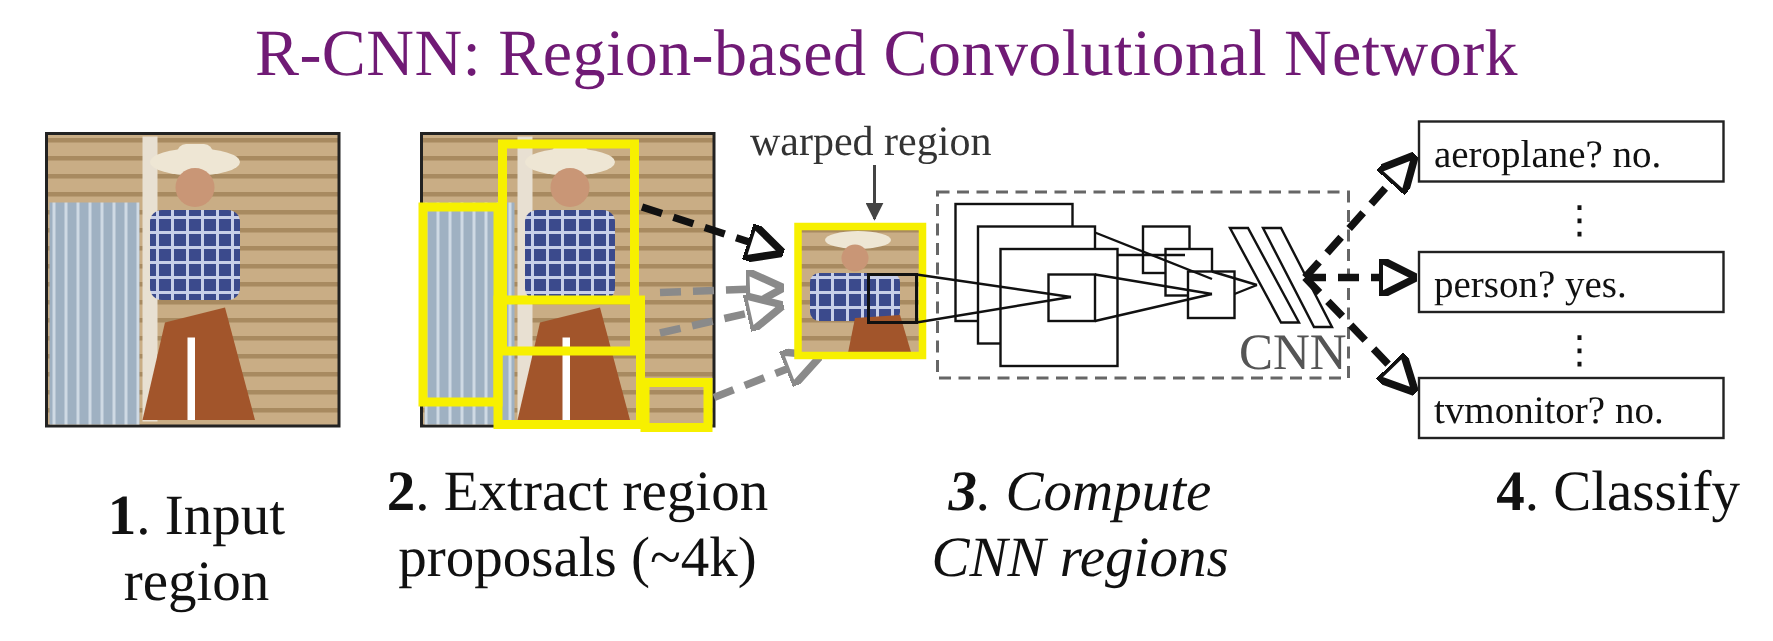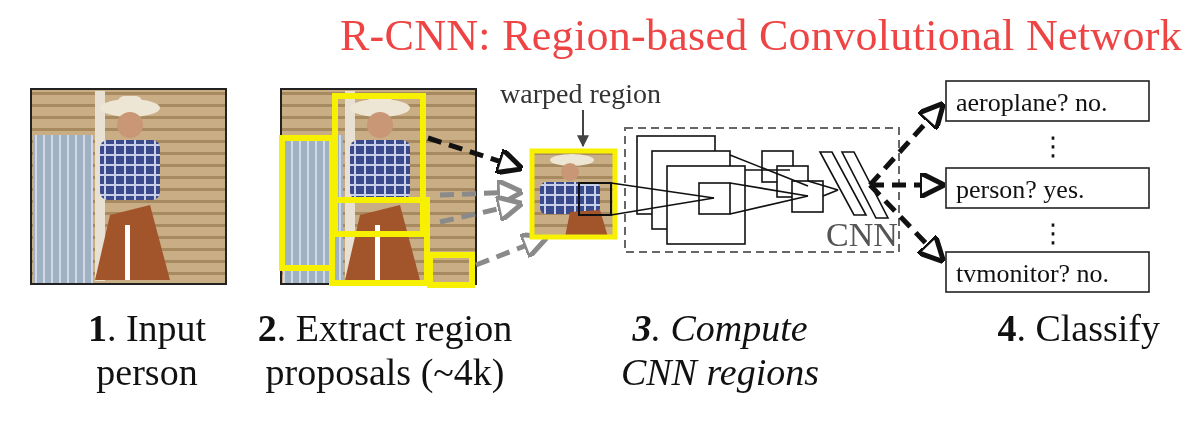--- a/index.html
+++ b/index.html
@@ -1,17 +1,17 @@
 <!DOCTYPE html>
 <html><head>
   <meta charset="utf-8">
   <style>
     html, body { margin: 0; padding: 0; background: #ffffff; }
     body { width: 1182px; height: 427px; position: relative; overflow: hidden; font-family: "Liberation Serif", serif; }
-    .title { position: absolute; left: 0; top: 10px; width: 1182px; text-align: right; font-size: 44px; color: #ef4444; font-family: "Liberation Serif", serif; letter-spacing: 0.3px; }
+    .title { position: absolute; left: 0; top: 10px; width: 1182px; text-align: center; font-size: 44px; color: #701a75; font-family: "Liberation Serif", serif; letter-spacing: 0.3px; }
     svg.diagram { position: absolute; left: 0; top: 0; }
     .caption { position: absolute; top: 306px; font-size: 38px; line-height: 44px; color: #111; text-align: center; font-family: "Liberation Serif", serif; }
     .caption b { font-weight: bold; }
     .cls-text { font-family: "Liberation Serif", serif; font-size: 26px; fill: #111; }
     .warp-label { font-family: "Liberation Serif", serif; font-size: 28px; fill: #333; }
     .cnn-label { font-family: "Liberation Serif", serif; font-size: 34px; fill: #555; }
   </style>
 </head>
 <body>
 
@@ -134,23 +134,23 @@
     <rect x="946" y="168" width="203" height="40" fill="#fff" stroke="#222" stroke-width="1.6"></rect>
     <text class="cls-text" x="956" y="198">person? yes.</text>
   </g>
   <text class="cls-text" x="1040" y="242">⋮</text>
   <g>
     <rect x="946" y="252" width="203" height="40" fill="#fff" stroke="#222" stroke-width="1.6"></rect>
     <text class="cls-text" x="956" y="282">tvmonitor? no.</text>
   </g>
 </svg>
 
-<div class="caption" style="left:52px; width:190px;">
+<div class="caption" style="left:36px; width:190px;margin-top:16px;">
   <div><b>1</b><span>. Input</span></div>
-  <div>person</div>
+  <div>region</div>
 </div>
 <div class="caption" style="left:240px; width:290px;">
   <div><b>2</b><span>. Extract region</span></div>
   <div>proposals (~4k)</div>
 </div>
 <div class="caption" style="left:575px; width:290px;font-style:italic;">
   <div><b>3</b><span>. Compute</span></div>
   <div>CNN regions</div>
 </div>
 <div class="caption" style="left:920px; width:240px;text-align:right;">

